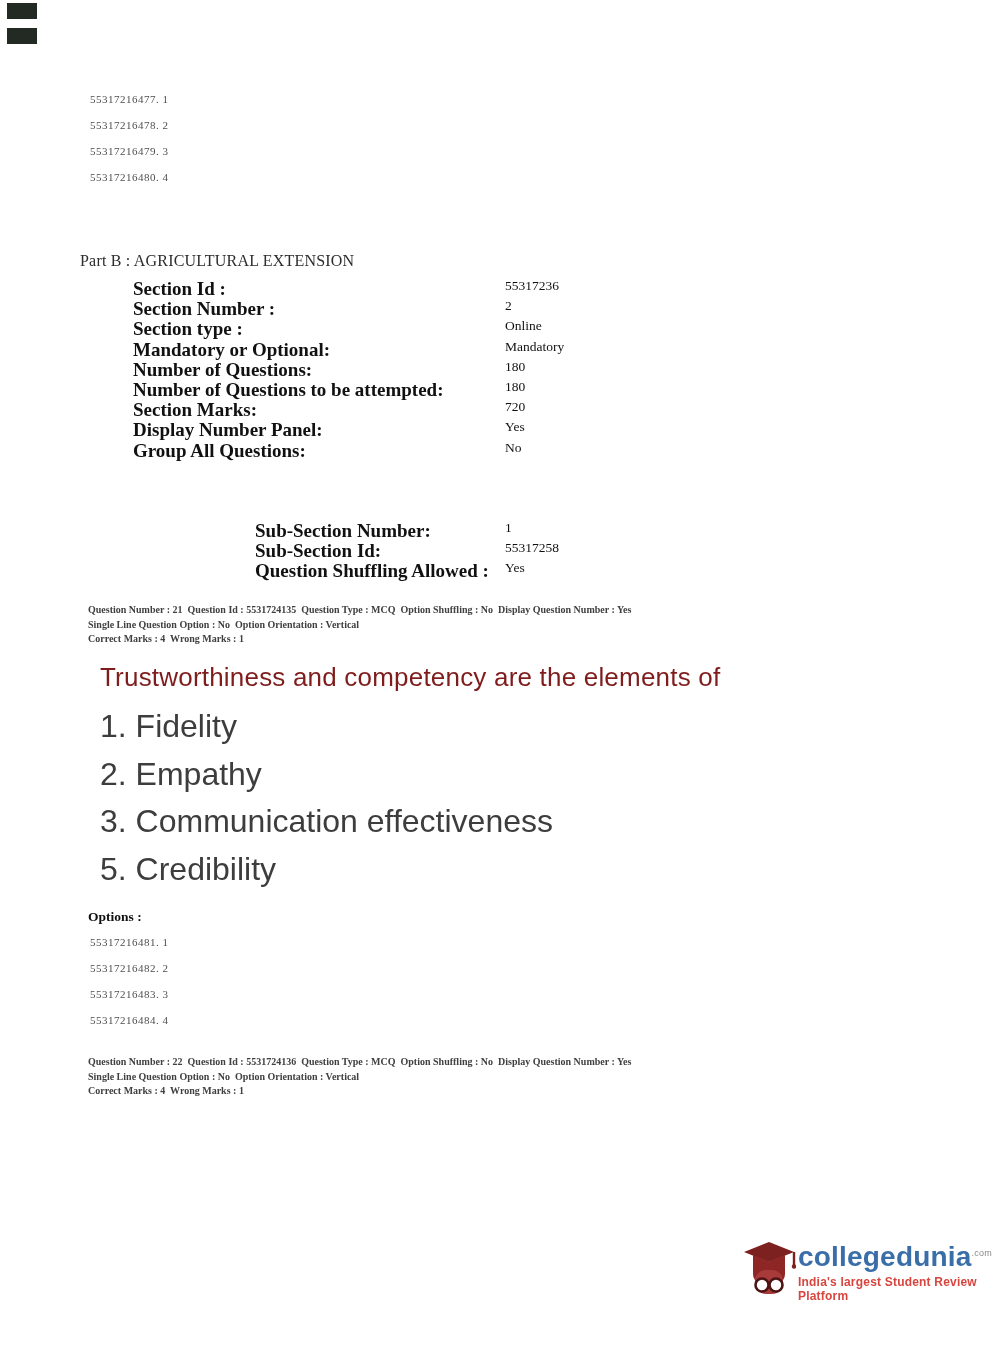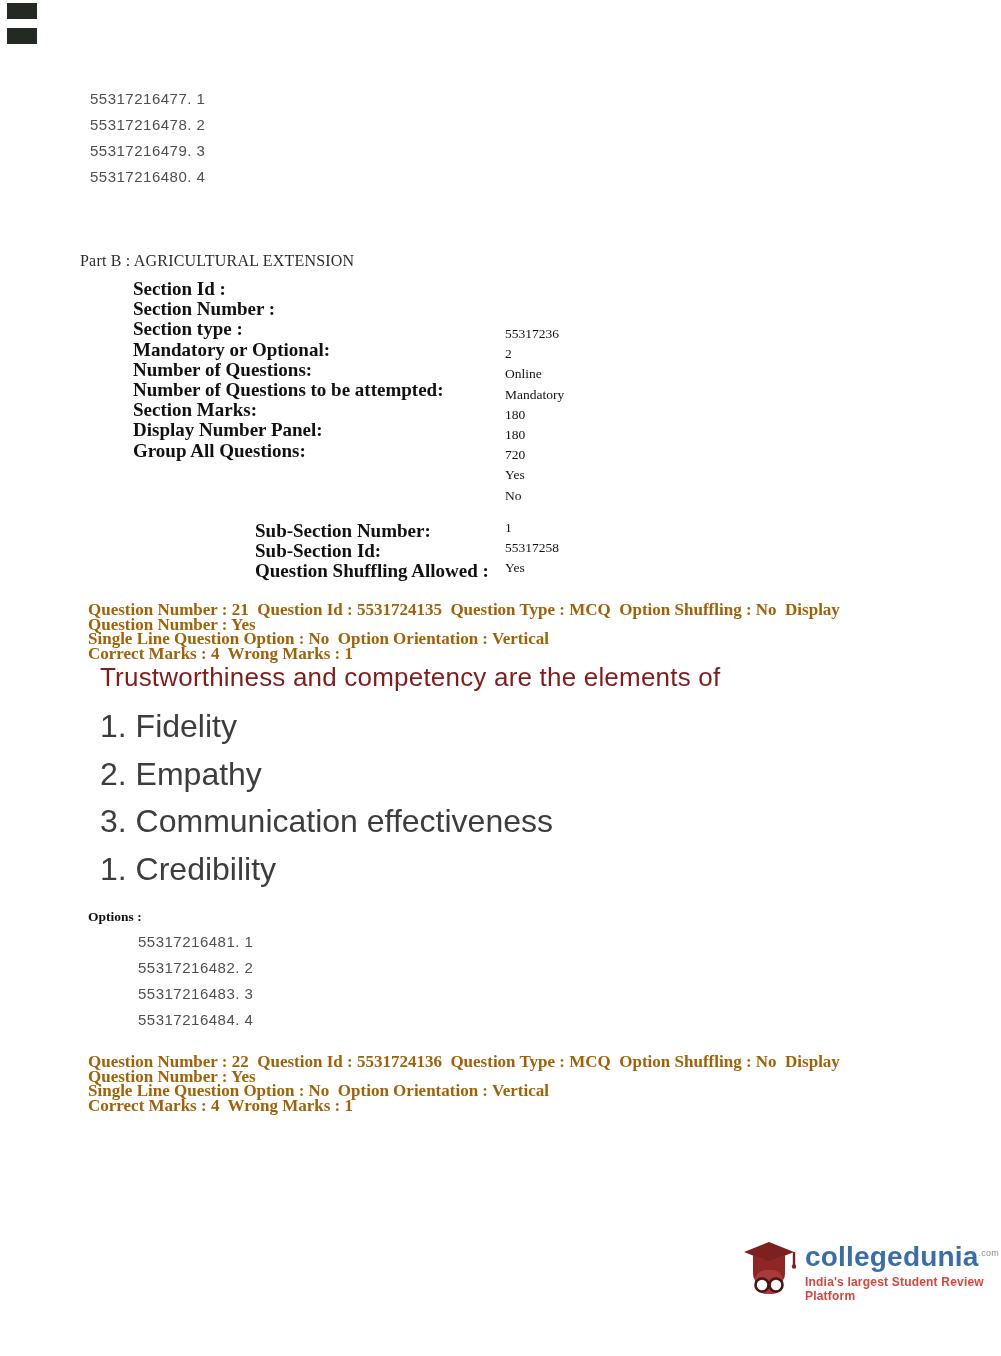--- a/index.html
+++ b/index.html
@@ -6,52 +6,52 @@
   html,body { background:#ffffff; }
   body {
     width:1001px; height:1356px; position:relative;
     font-family:"Liberation Serif", serif; color:#1c1c1c; overflow:hidden;
   }
   .abs { position:absolute; }
 
   .redaction-bar { width:30px; height:16px; background:#232a23; }
 
   .mono-id {
-    font-family:Liberation Sans, sans-serif;
-    font-size:15px; color:#4f4f4f; line-height:26px; letter-spacing:0.5px;
+    font-family:Liberation Serif, serif;
+    font-size:11px; color:#4f4f4f; line-height:26px; letter-spacing:0.5px;
   }
 
   .part-header {
     left:80px; top:252px; width:920px; text-align:left;
     font-size:16px; color:#2c2c2c; letter-spacing:0.2px;
   }
 
   .srow { position:relative; height:20.2px; white-space:nowrap; }
   .slabel { font-weight:bold; font-size:19px; color:#111; }
   .svalue { position:absolute; font-size:13.5px; color:#111; }
-  .section-block .svalue { left:372px;margin-top:48px; }
+  .section-block .svalue { left:372px; }
   .subsection-block .svalue { left:250px; }
 
   .meta {
-    font-weight:bold; font-size:17px; line-height:14.5px;
-    color:#a16207; white-space:pre-wrap;
+    font-weight:bold; font-size:10px; line-height:14.5px;
+    color:#404040; white-space:pre-wrap;
   }
   .marks-line { }
 
   .qbody {
     font-family:"Liberation Sans", sans-serif;
     font-size:26px; color:#7f1d1d; letter-spacing:0.2px; white-space:nowrap;
   }
   .choice {
     font-family:"Liberation Sans", sans-serif;
     font-size:32px; color:#3d3d3d; height:47.5px; white-space:nowrap;
   }
   .options-label { font-weight:bold; font-size:13.5px; color:#111; }
 
-  .logo { display:flex; align-items:center; gap:9px; }
+  .logo { display:flex; align-items:center; gap:2px; }
   .brand {
     font-family:"Liberation Sans", sans-serif; font-weight:bold;
     font-size:28px; color:#3a6ea8; line-height:1; letter-spacing:0.2px;
   }
   .tld {
     font-family:"Liberation Sans", sans-serif; font-weight:normal;
     font-size:9px; color:#8a8a8a; vertical-align:super;
   }
   .tagline {
     font-family:"Liberation Sans", sans-serif; font-weight:bold;
@@ -134,26 +134,26 @@
   <div class="meta">Single Line Question Option : No  Option Orientation : Vertical</div>
   <div class="meta marks-line">Correct Marks : 4  Wrong Marks : 1</div>
 </div>
 
 <div class="abs qbody" style="left:100px; top:662px;">Trustworthiness and competency are the elements of</div>
 
 <div class="abs" style="left:100px; top:708px;">
   <div class="choice">1. Fidelity</div>
   <div class="choice">2. Empathy</div>
   <div class="choice">3. Communication effectiveness</div>
-  <div class="choice">1. Credibility</div>
+  <div class="choice">5. Credibility</div>
 </div>
 
 <div class="abs options-label" style="left:88px; top:909px;">Options :</div>
 
-<div class="abs" style="left:90px; top:929px;margin-left:48px;">
+<div class="abs" style="left:90px; top:929px;">
   <div class="mono-id">55317216481. 1</div>
   <div class="mono-id">55317216482. 2</div>
   <div class="mono-id">55317216483. 3</div>
   <div class="mono-id">55317216484. 4</div>
 </div>
 
 <div class="abs" style="left:88px; top:1055px; width:810px;">
   <div class="meta">Question Number : 22  Question Id : 5531724136  Question Type : MCQ  Option Shuffling : No  Display Question Number : Yes</div>
   <div class="meta">Single Line Question Option : No  Option Orientation : Vertical</div>
   <div class="meta marks-line">Correct Marks : 4  Wrong Marks : 1</div>

